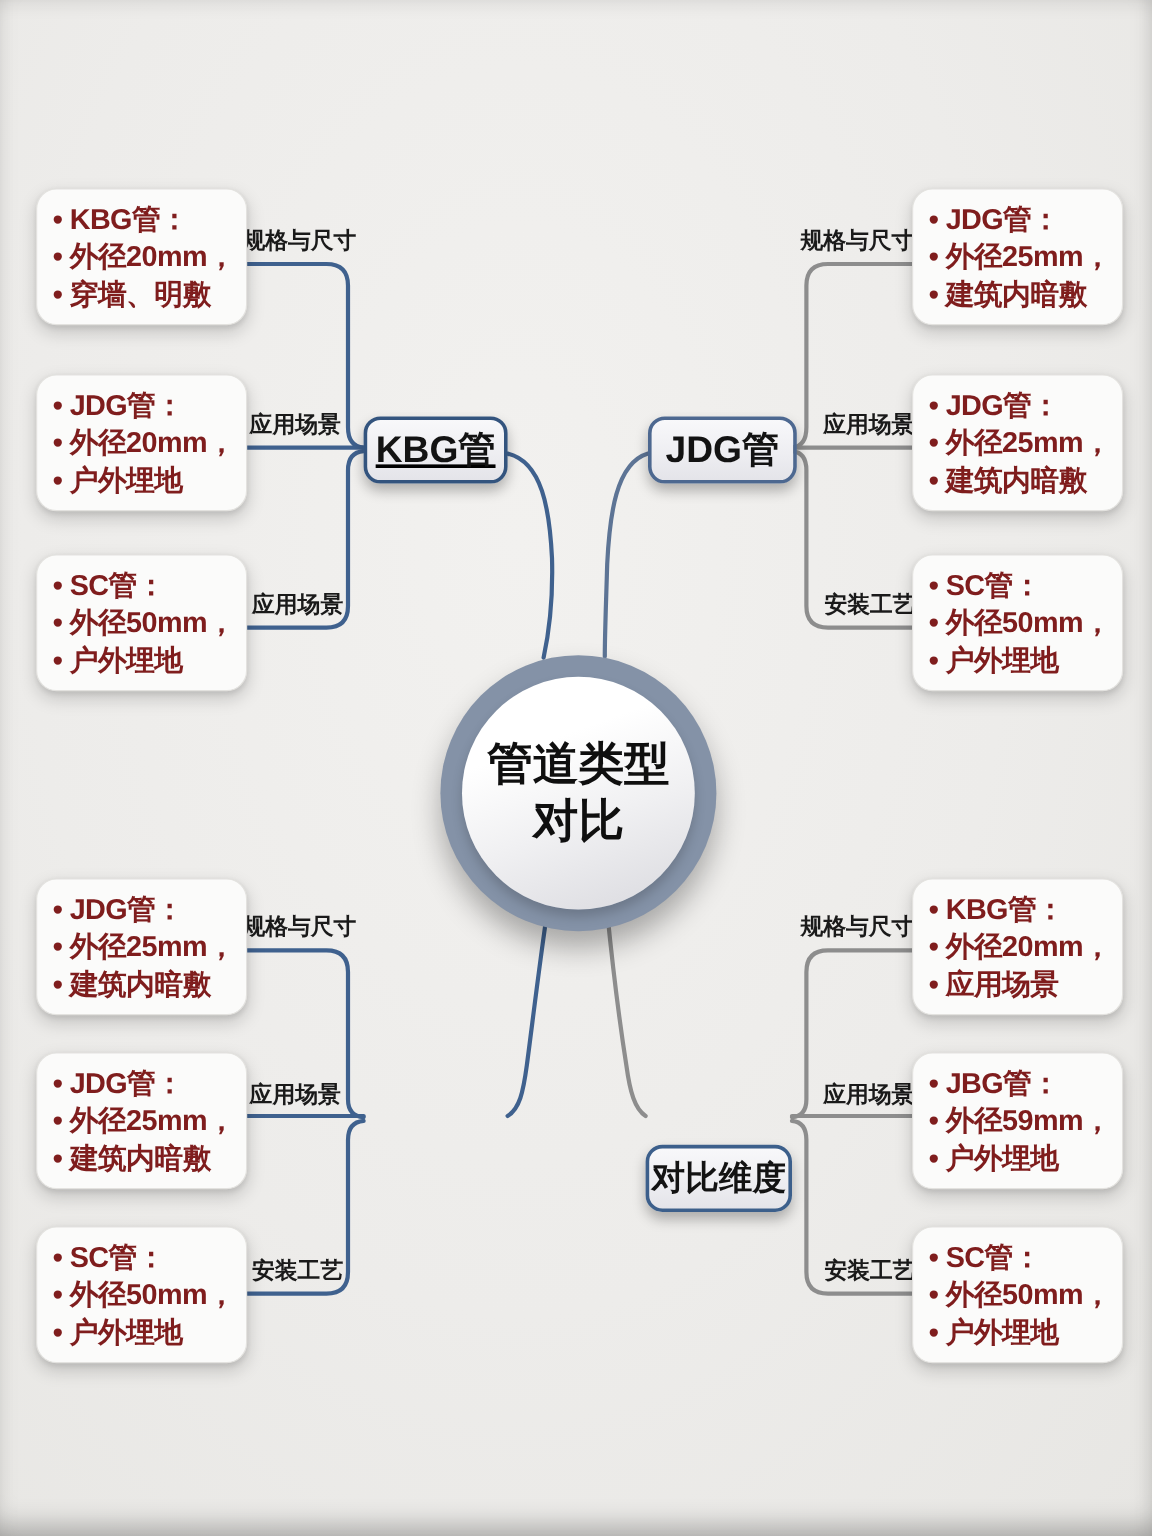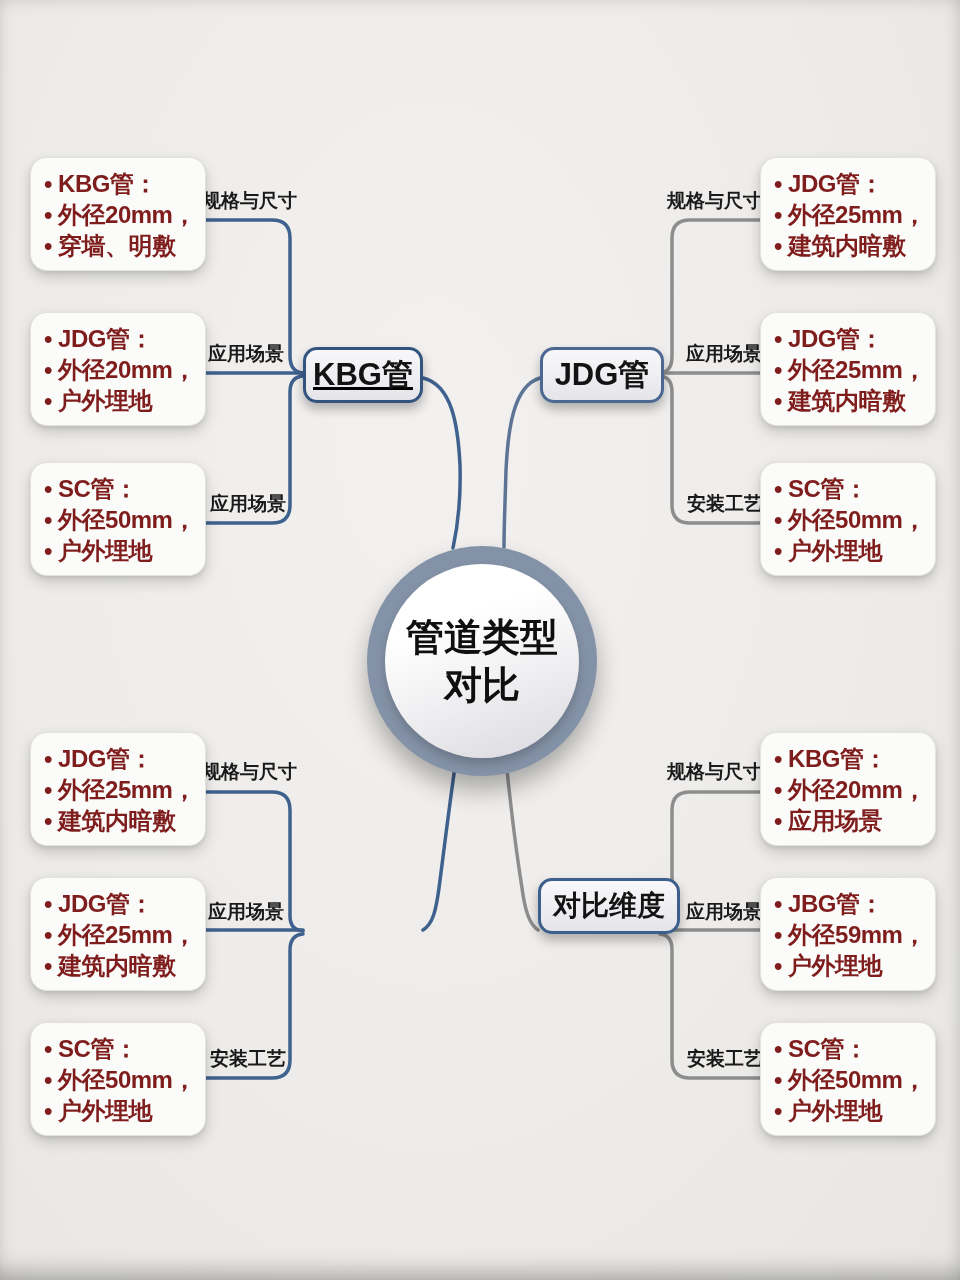--- a/index.html
+++ b/index.html
@@ -157,21 +157,21 @@
     <div class="leaf-line">• 户外埋地</div>
   </div>
   <div class="leaf" style="left:760px; top:1022px;">
     <div class="leaf-line">• SC管：</div>
     <div class="leaf-line">• 外径50mm，</div>
     <div class="leaf-line">• 户外埋地</div>
   </div>
   <div class="edge-label" style="left:667px; top:759px;">规格与尺寸</div>
   <div class="edge-label" style="left:686px; top:899px;">应用场景</div>
   <div class="edge-label" style="left:687px; top:1046px;">安装工艺</div>
-  <div class="node" style="left: 538px; top: 878px; width: 142px; border-color: rgb(60, 95, 139);">
+  <div class="node" style="left: 538px; top: 954px; width: 122px; border-color: rgb(60, 95, 139);">
     <span class="node-label" style="font-size:28px;">对比维度</span>
   </div>
 
   <div class="hub" style="background: rgb(132, 146, 167);">
     <div class="hub-inner">
       <div class="hub-line">管道类型</div>
       <div class="hub-line">对比</div>
     </div>
   </div>
 

